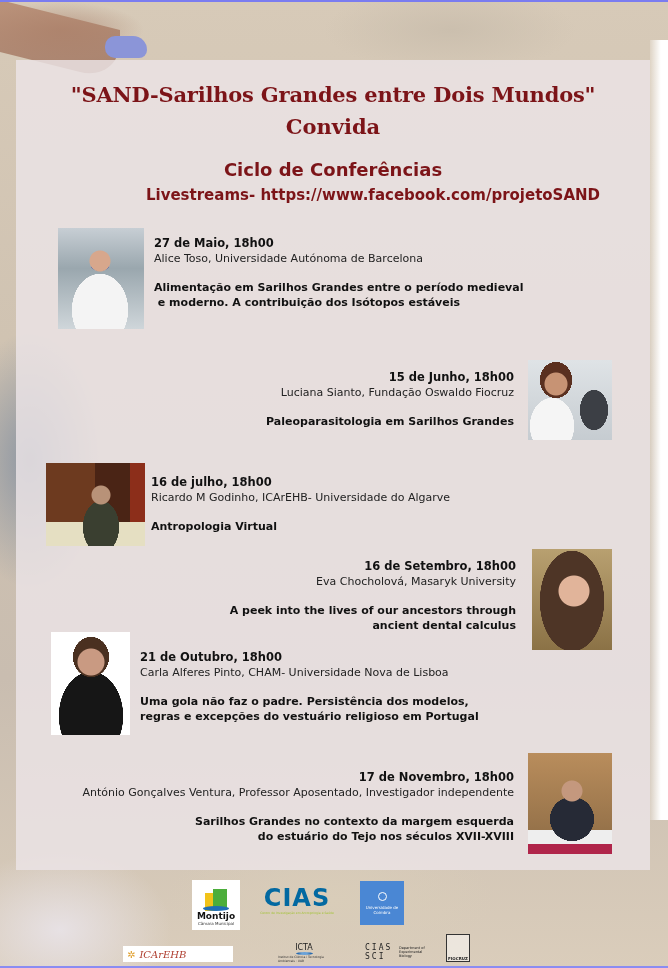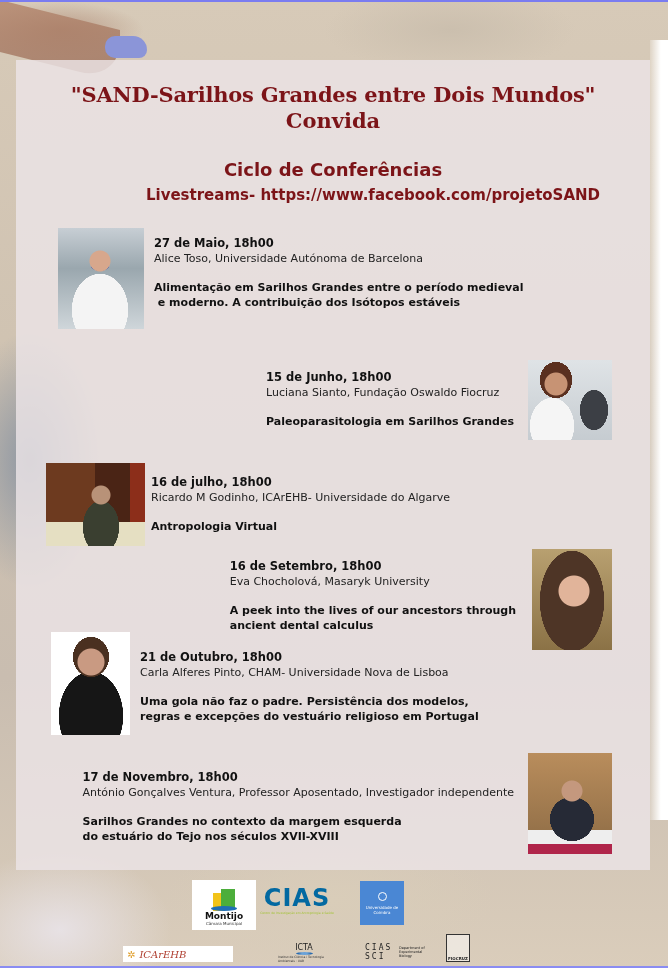--- a/index.html
+++ b/index.html
@@ -41,33 +41,33 @@
       position: absolute; left: 16px; top: 60px; width: 634px; height: 810px;
       background: rgba(236,228,230,0.82);
     }
 
     .title {
       position: absolute; left: 0; width: 634px; text-align: center;
       font-family: "DejaVu Serif", serif; font-weight: bold;
       color: #7c1418;
     }
     .title1 { top: 22px; font-size: 21px; letter-spacing: -0.2px; }
-    .title2 { top: 48px; font-size: 21px; }
+    .title2 { top: 54px; font-size: 21px; }
     .subtitle {
       position: absolute; left: 0; width: 634px; text-align: center;
       font-family: "DejaVu Sans", sans-serif; font-weight: bold; color: #7c1418;
     }
     .sub1 { top: 99px; font-size: 18px; font-weight: bold; }
     .sub2 { top: 126px; font-size: 15px; margin-left: 40px; }
 
     .event { position: absolute; font-size: 11px; color: #111; line-height: 15px; }
     .event .date { font-weight: bold; font-size: 11.5px; }
     .event .speaker { color: #222; }
     .event .talk { font-weight: bold; margin-top: 14px; }
-    .event.right { text-align: left; }
+    .event.right { text-align: right; }
 
     .photo { position: absolute; overflow: hidden; }
     .photo-1 {
       left: 42px; top: 168px; width: 86px; height: 101px;
       background:
         radial-gradient(circle at 42px 33px, #d7a78c 0 10px, rgba(0,0,0,0) 11px),
         radial-gradient(ellipse 9px 5px at 42px 38px, #4b6db5 0 100%, rgba(0,0,0,0) 101%),
         radial-gradient(ellipse 28px 36px at 42px 82px, #f4f4f4 0 100%, rgba(0,0,0,0) 101%),
         linear-gradient(180deg, #c7ced4 0%, #9aa7ae 40%, #cfd6da 100%);
     }
@@ -109,21 +109,21 @@
         linear-gradient(0deg, #b0254a 0 10px, rgba(0,0,0,0) 10px),
         radial-gradient(circle at 44px 38px, #c4987e 0 10px, rgba(0,0,0,0) 11px),
         radial-gradient(ellipse 22px 22px at 44px 66px, #262a36 0 100%, rgba(0,0,0,0) 101%),
         linear-gradient(0deg, #eeeeee 0 24px, rgba(0,0,0,0) 24px),
         linear-gradient(180deg, #b98d5c, #8b6a44);
     }
 
     
     .logo { position: absolute; display: flex; align-items: center; justify-content: center; }
     .logo-montijo {
-      left: 192px; top: 880px; width: 64px; height: 50px; background: #fff;
+      left: 192px; top: 880px; width: 48px; height: 50px; background: #fff;
       flex-direction: column; padding-top: 3px;
     }
     .montijo-mark { width: 30px; height: 24px; position: relative; }
     .montijo-mark .y { position: absolute; left: 4px; top: 6px; width: 10px; height: 18px; background: #f2c319; }
     .montijo-mark .g { position: absolute; left: 12px; top: 2px; width: 14px; height: 20px; background: #4cae3b; }
     .montijo-mark .b { position: absolute; left: 2px; bottom: 0; width: 26px; height: 5px; background: #1f6fb5; border-radius: 50%; }
     .montijo-name { font-size: 9px; font-weight: bold; color: #111; line-height: 10px; }
     .montijo-sub { font-size: 4px; color: #333; line-height: 5px; }
 
     .logo-cias { left: 260px; top: 880px; width: 74px; height: 40px; flex-direction: column; }

